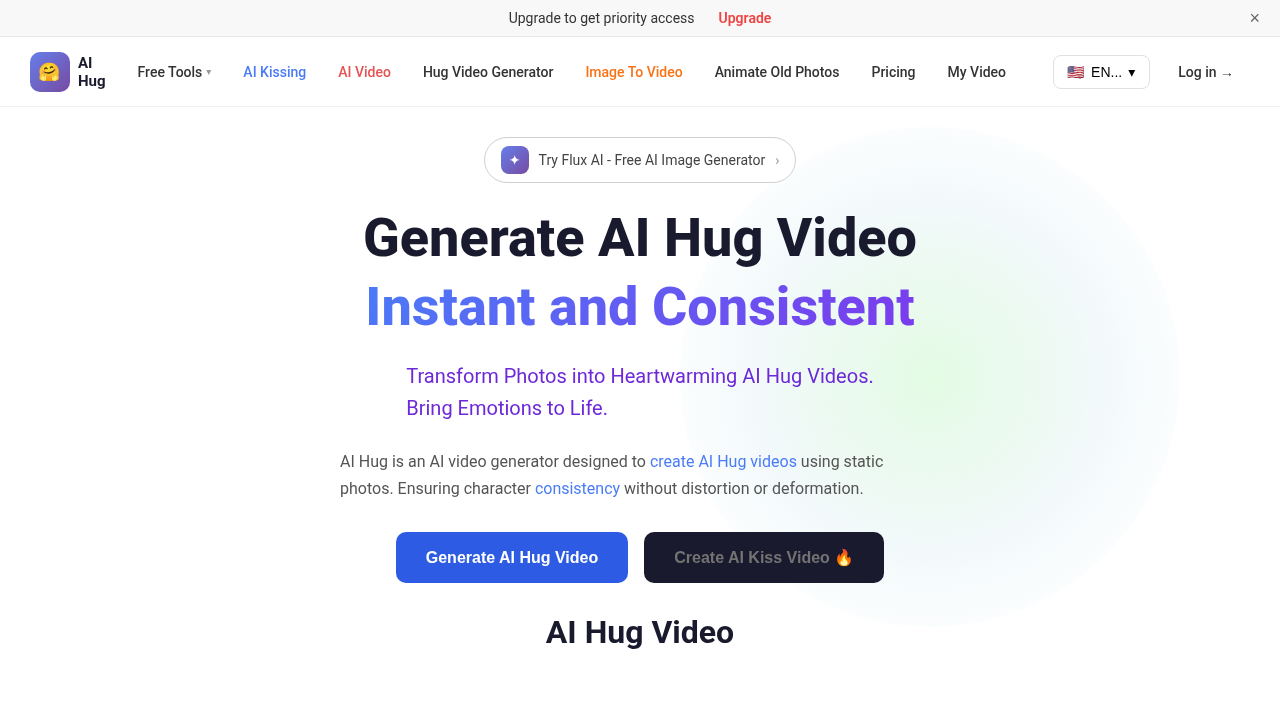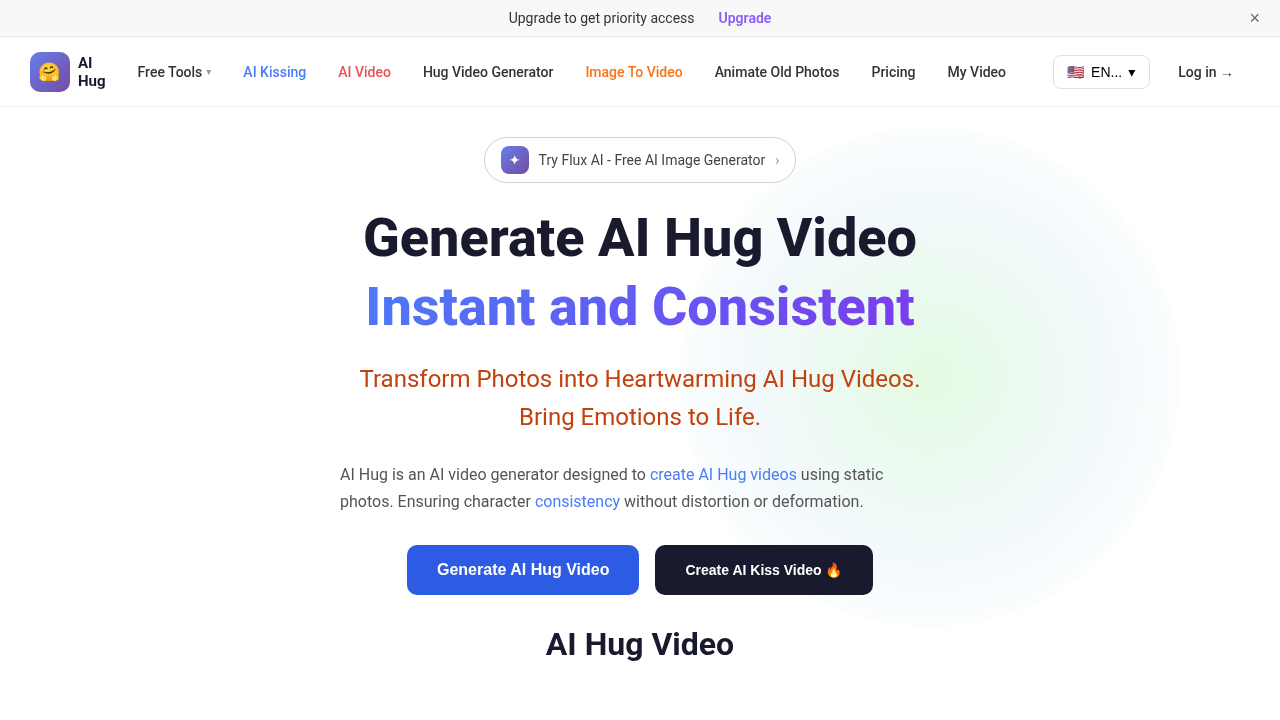--- a/index.html
+++ b/index.html
@@ -26,21 +26,21 @@
       font-size: 14px;
       color: #333;
       position: relative;
       display: flex;
       align-items: center;
       justify-content: center;
       gap: 24px;
     }
 
     .top-banner .upgrade-link {
-      color: #8b5cf6;
+      color: #ef4444;
       font-weight: 600;
       cursor: pointer;
       text-decoration: none;
     }
 
     .top-banner .close-btn {
       position: absolute;
       right: 20px;
       top: 50%;
       transform: translateY(-50%);
@@ -231,23 +231,23 @@
       background: linear-gradient(135deg, #4a7cf7, #7c3aed);
       -webkit-background-clip: text;
       -webkit-text-fill-color: transparent;
       background-clip: text;
       text-align: left;
       line-height: 1.2;
       margin-bottom: 20px;
     }
 
     .hero-subtitle {
-      font-size: 24px;
-      color: #c2410c;
-      text-align: center;
+      font-size: 20px;
+      color: #6d28d9;
+      text-align: left;
       line-height: 1.6;
       margin-bottom: 24px;
       max-width: 650px;
     }
 
     .hero-description {
       font-size: 16px;
       color: #555;
       line-height: 1.7;
       max-width: 600px;
@@ -273,24 +273,24 @@
       border-radius: 10px;
       font-size: 16px;
       font-weight: 600;
       cursor: pointer;
       transition: background 0.2s;
     }
 
     .btn-secondary {
       padding: 16px 30px;
       background: #1a1a2e;
-      color: #ffffff;
+      color: #737373;
       border: none;
       border-radius: 10px;
-      font-size: 14px;
+      font-size: 16px;
       font-weight: 600;
       cursor: pointer;
       transition: background 0.2s;
     }
 
     
     .section-title {
       font-size: 32px;
       font-weight: 700;
       color: #1a1a2e;

